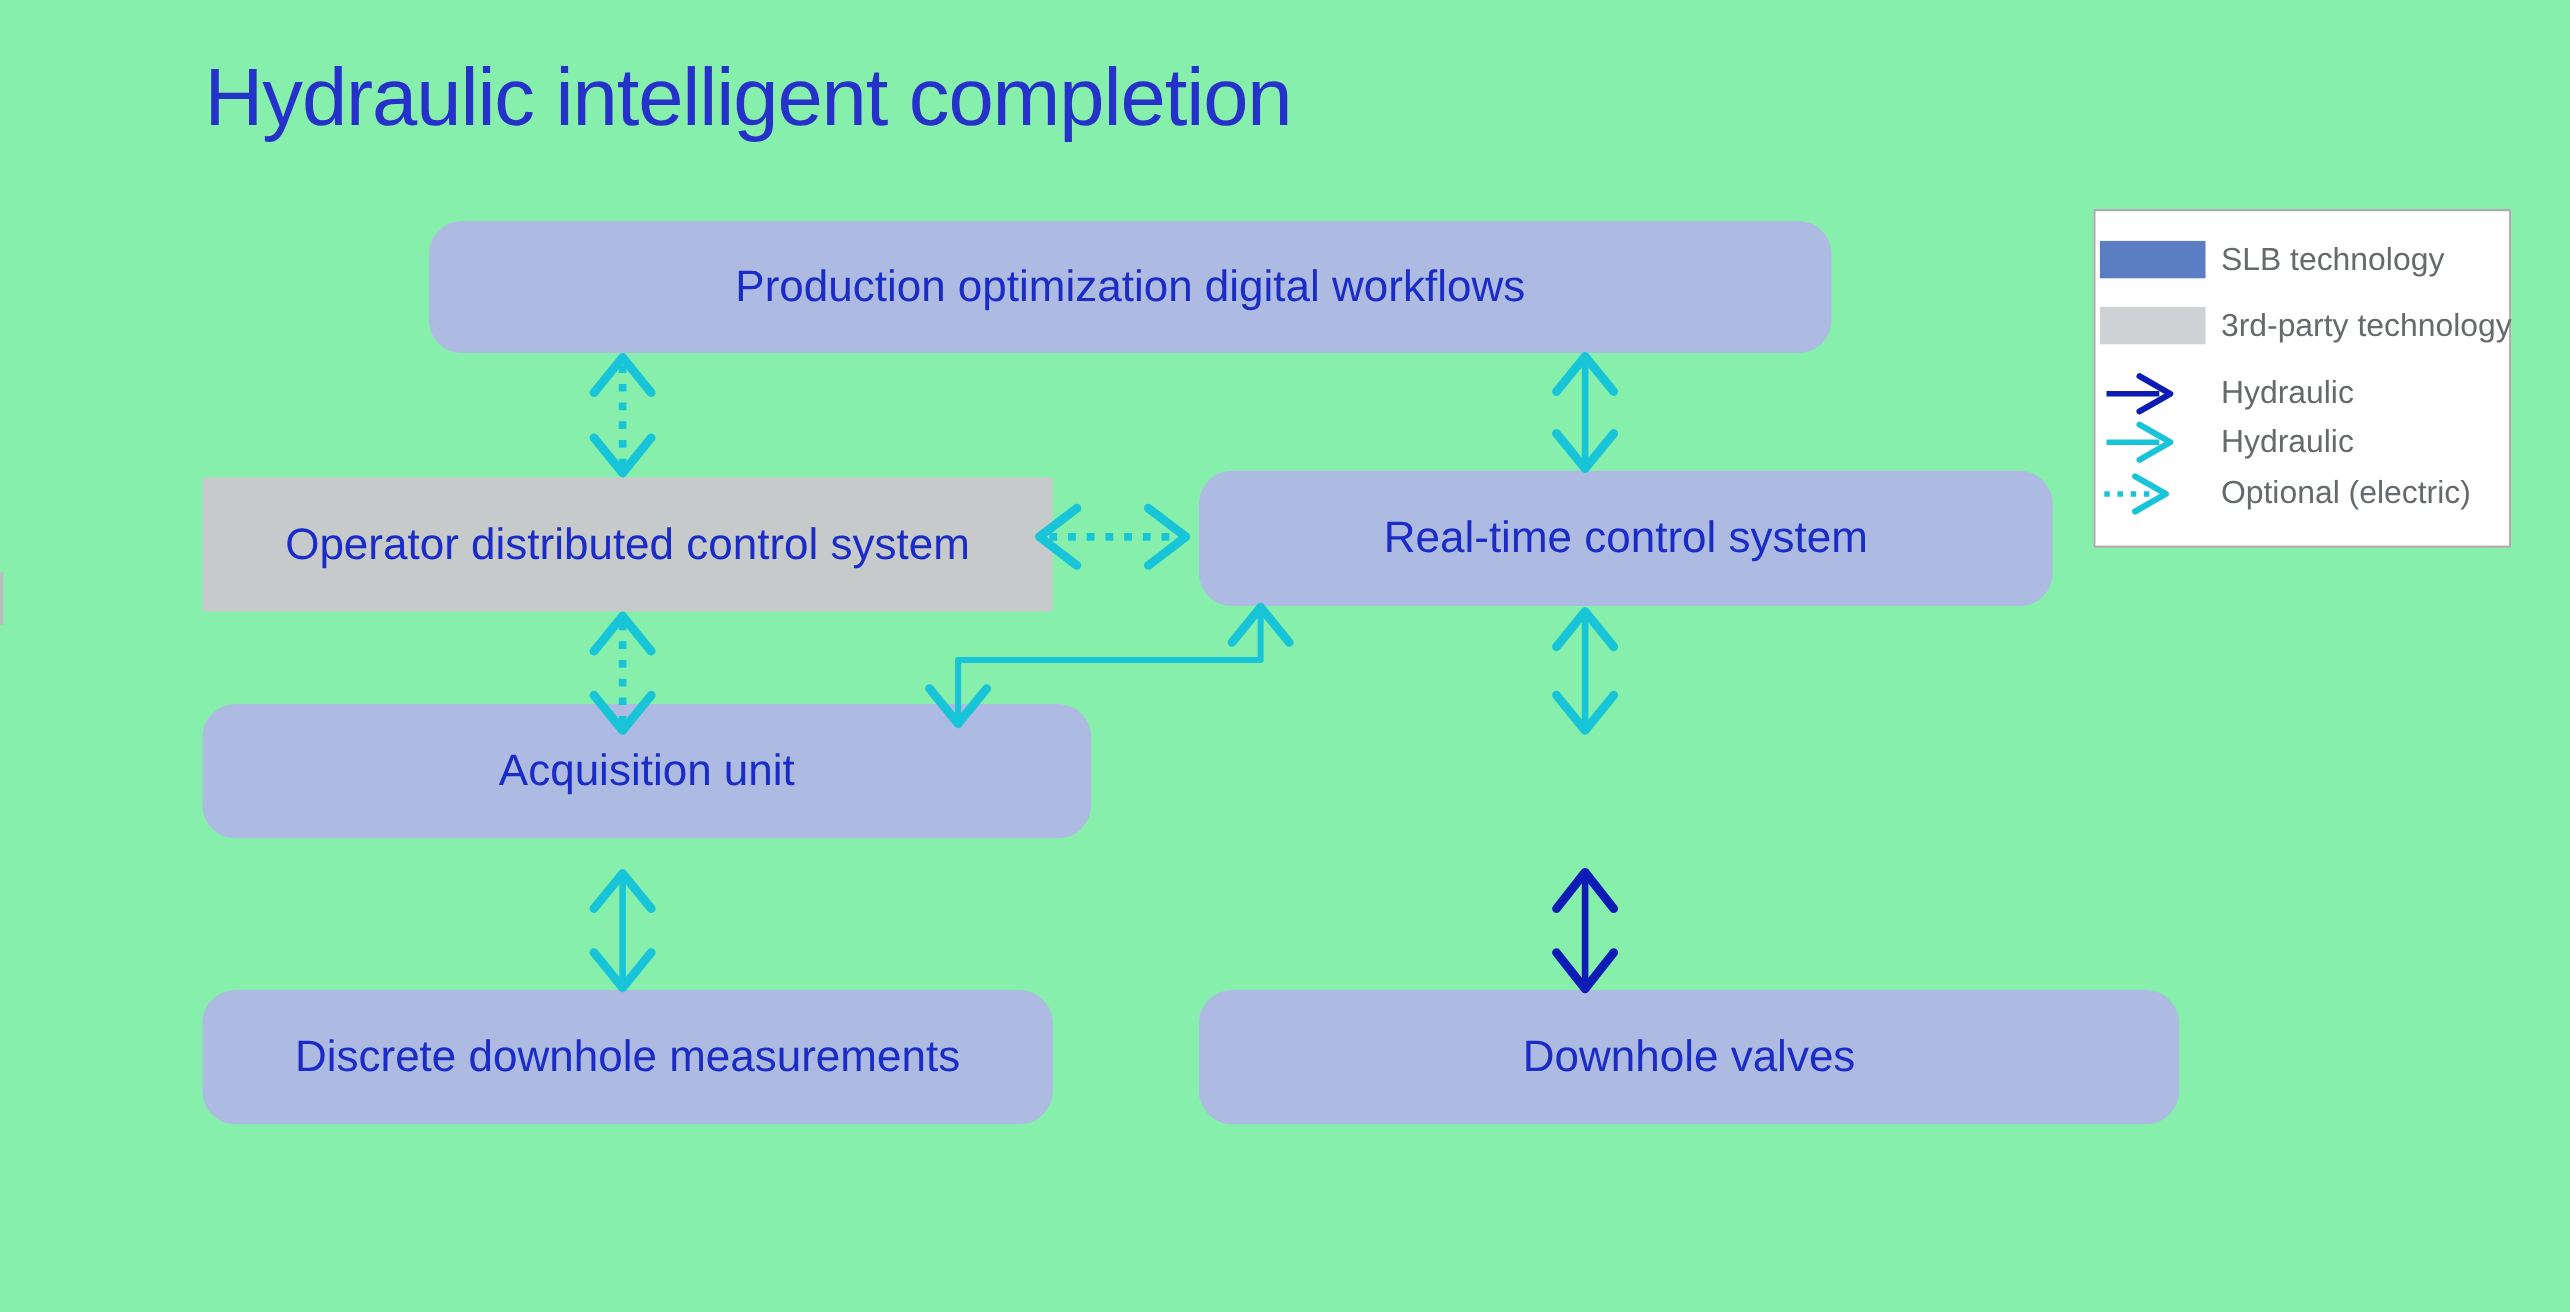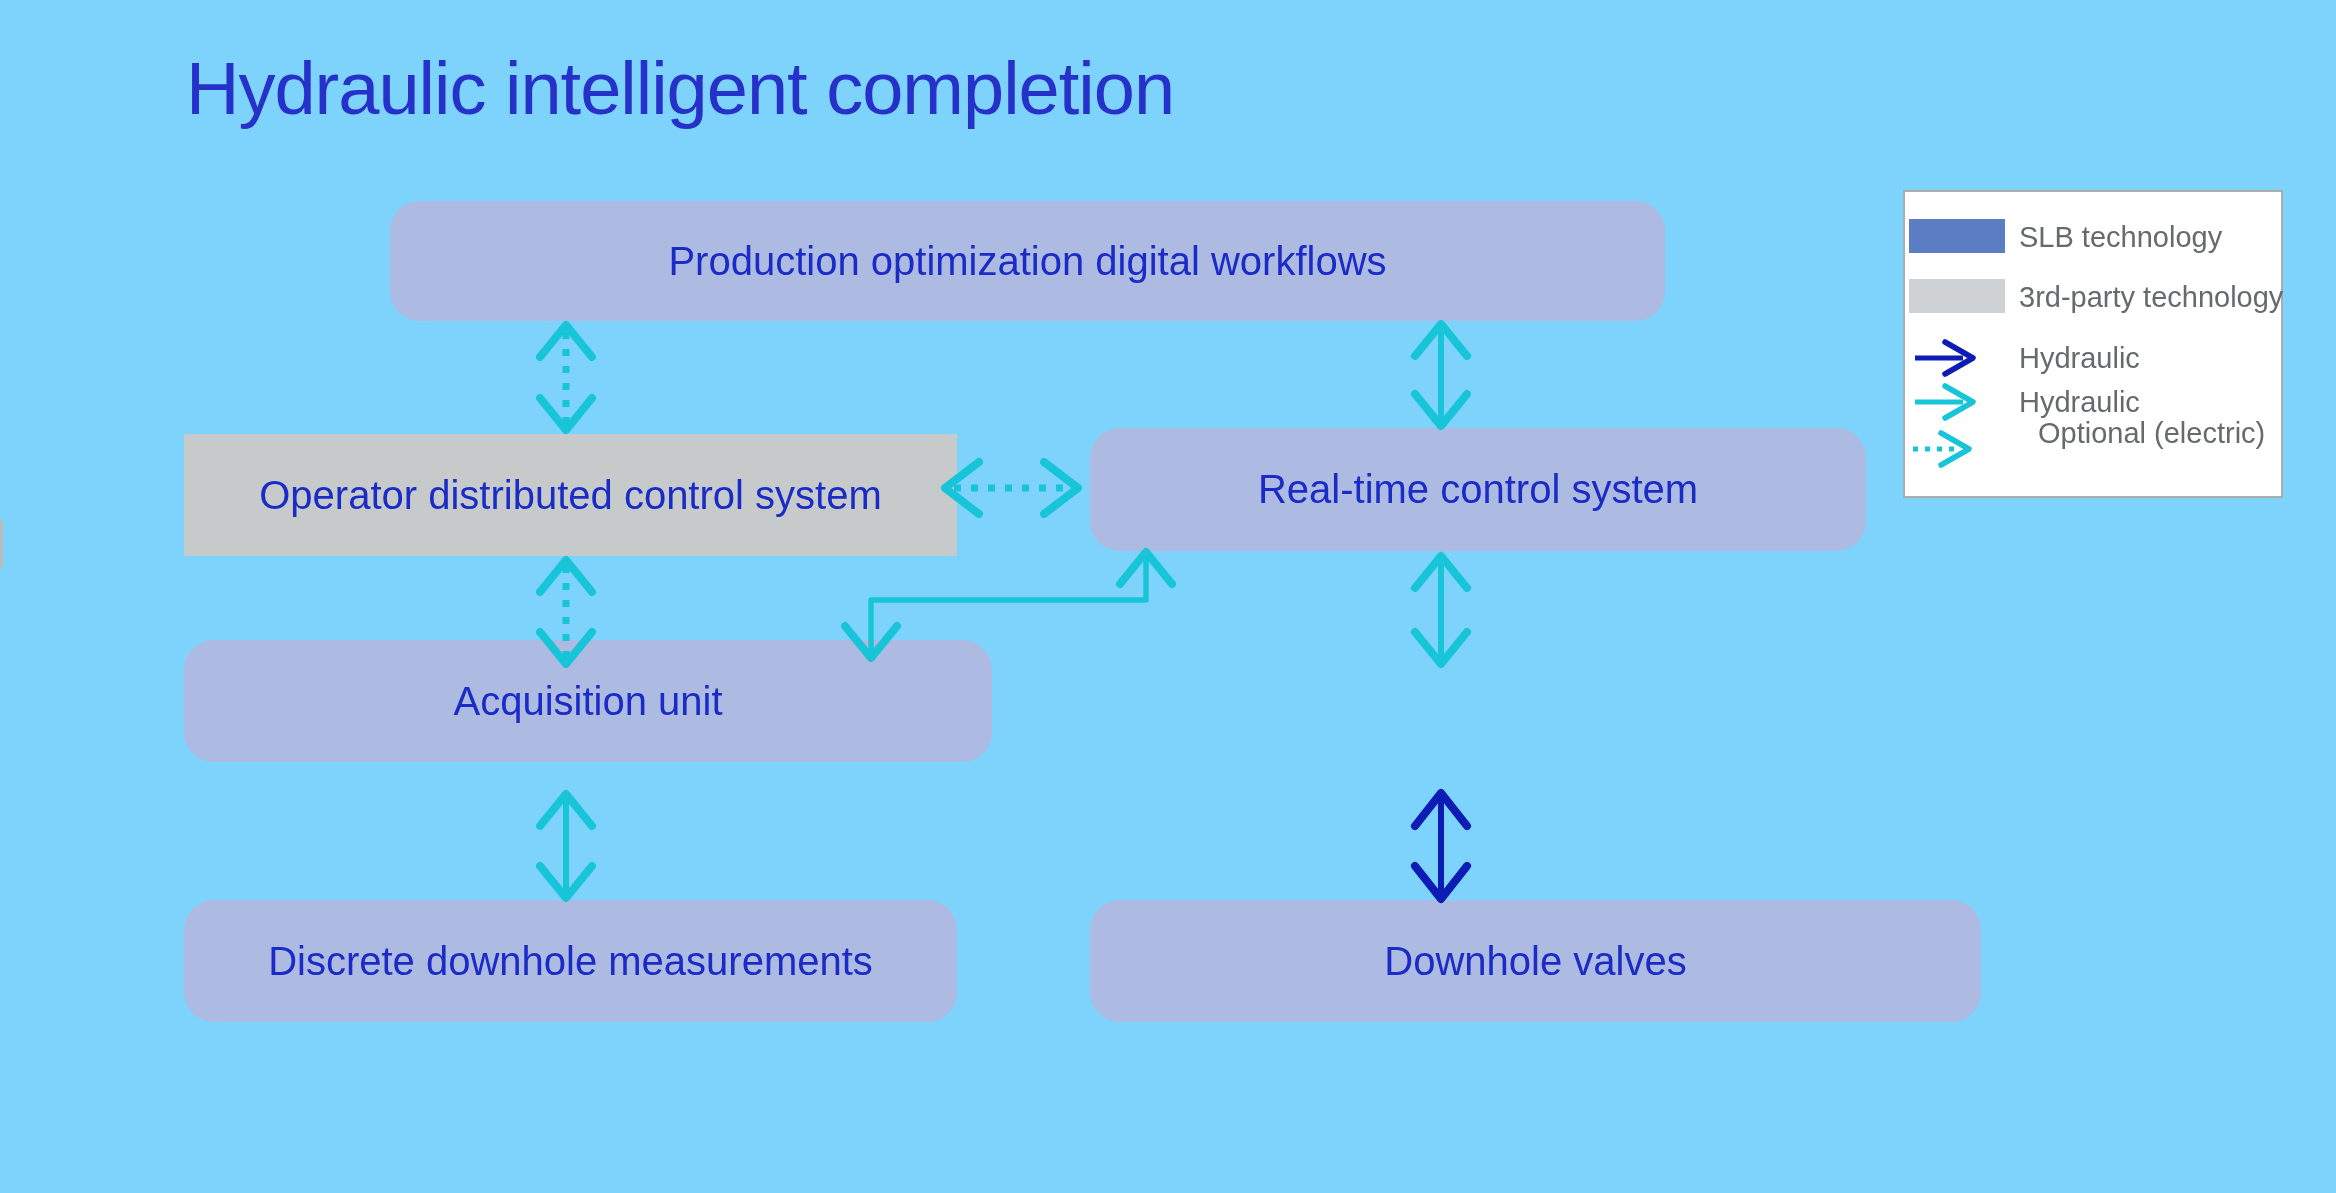--- a/index.html
+++ b/index.html
@@ -1,17 +1,17 @@
 <!DOCTYPE html>
 <html style="--titleBlue: #2531c8; --textBlue: #1b2bc6; --boxBlue: #adbae1; --boxGray: #c6cacb; --cyan: #18c5d8; --navy: #0c1cb4; --legendBlue: #5b7dc4; --legendGray: #ced2d4; --legendText: #666a6d; --legendBorder: #aaacae;"><head>
 <meta charset="utf-8">
 <style>
   html,body{margin:0;padding:0;background:#ffffff;}
   body{width:2336px;height:1193px;overflow:hidden;font-family:"Liberation Sans",sans-serif;}
-  .canvas{position:relative;width:2336px;height:1193px;background:#7dd3fc;}
+  .canvas{position:relative;width:2336px;height:1193px;background:#86efac;}
   .title{position:absolute;left:186px;top:46px;font-size:74px;font-weight:300;color:var(--titleBlue);white-space:nowrap;letter-spacing:-1px;}
   .box{position:absolute;display:flex;align-items:center;justify-content:center;text-align:center;
        font-size:40px;font-weight:400;color:var(--textBlue);white-space:nowrap;}
   .box.slb{background:var(--boxBlue);border-radius:30px;}
   .box.third{background:var(--boxGray);}
   svg.connectors{position:absolute;left:0;top:0;width:2336px;height:1193px;}
   .ch{fill:none;stroke-linecap:round;stroke-linejoin:round;}
   .ln{fill:none;stroke-linecap:butt;}
   .cyan{stroke:var(--cyan);}
   .navy{stroke:var(--navy);}
@@ -125,17 +125,17 @@
     <svg class="arrow-icon" style="top:188px;" viewBox="0 0 76 44">
       <line class="ln cyan" stroke-width="5" x1="4" y1="22" x2="52" y2="22"></line>
       <polyline class="ch cyan" stroke-width="5.5" points="34,6 62,22 34,38"></polyline>
     </svg>
     <div class="legend-label" style="top:210px;">Hydraulic</div>
 
     <svg class="arrow-icon" style="top:235px;" viewBox="0 0 76 44">
       <line class="ln cyan" stroke-width="5" stroke-dasharray="5 7" x1="2" y1="22" x2="46" y2="22"></line>
       <polyline class="ch cyan" stroke-width="5.5" points="30,6 58,22 30,38"></polyline>
     </svg>
-    <div class="legend-label" style="top:241px;margin-left:19px;">Optional (electric)</div>
+    <div class="legend-label" style="top:257px;">Optional (electric)</div>
   </div>
 
   <div class="edge-artifact"></div>
 </div>
 
 </body></html>

